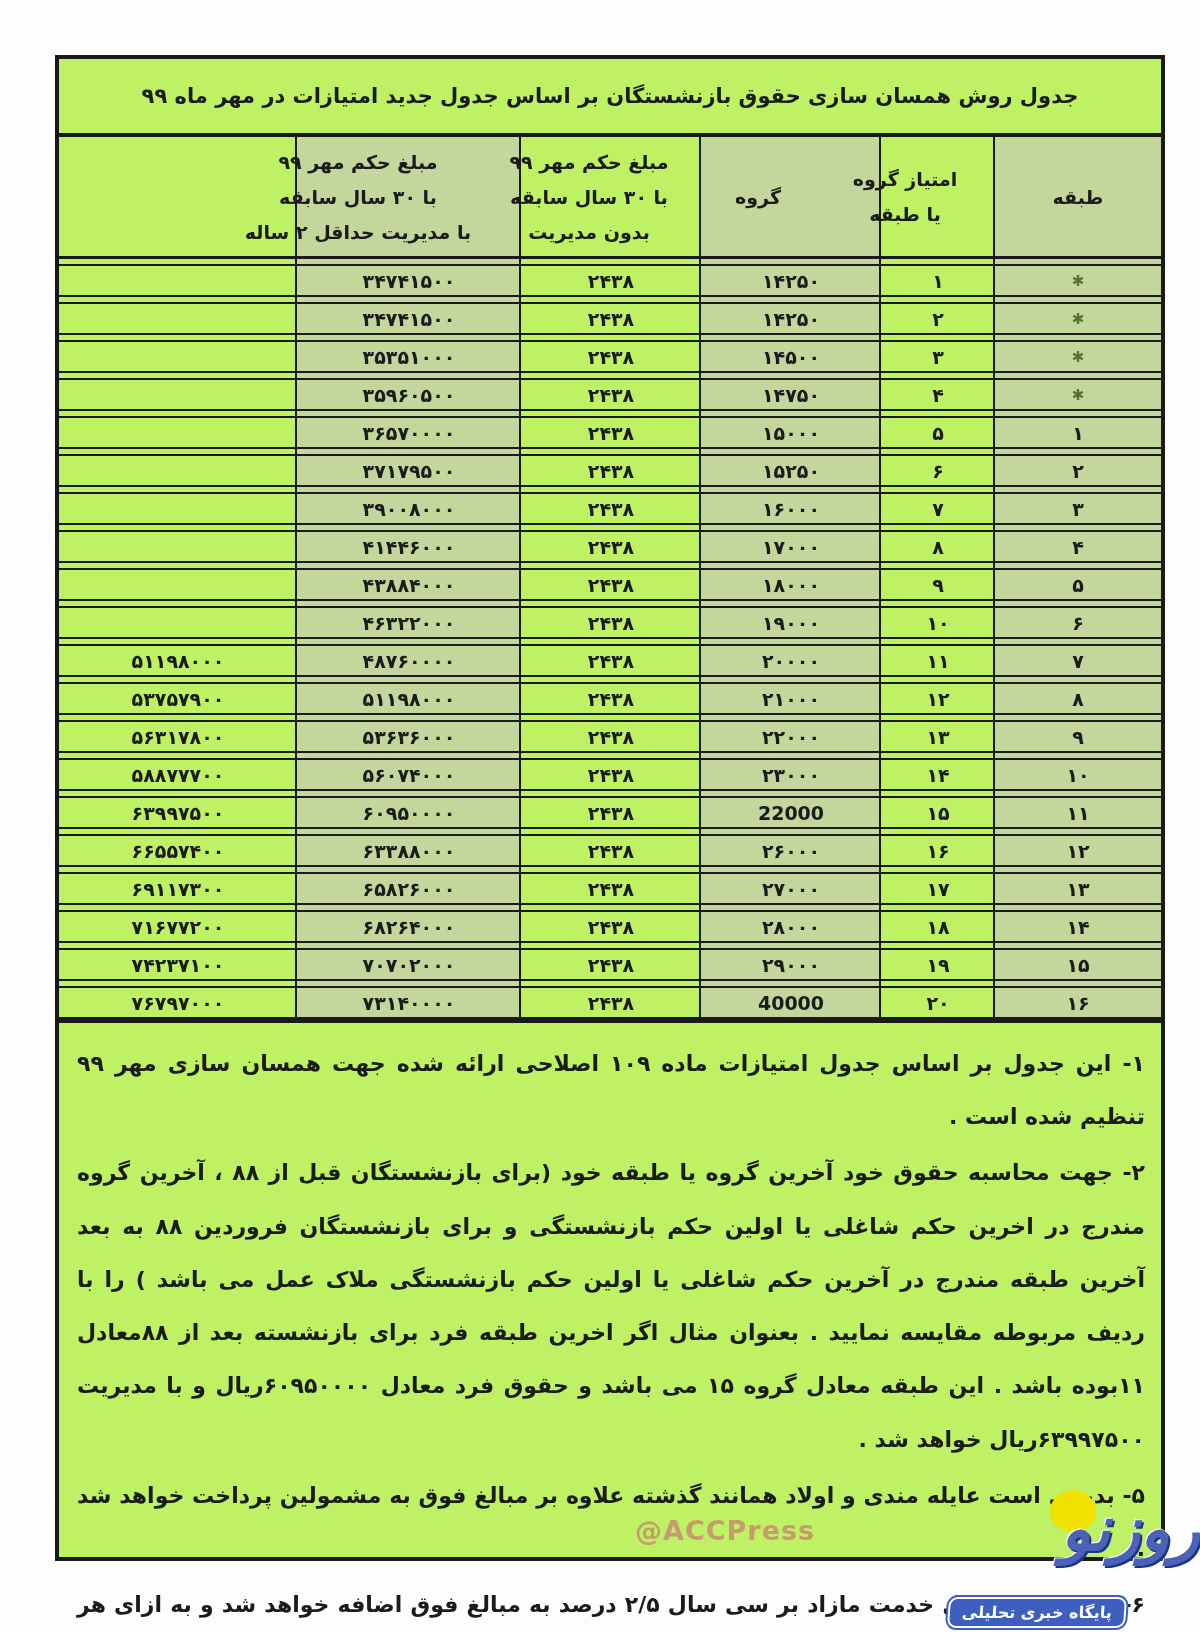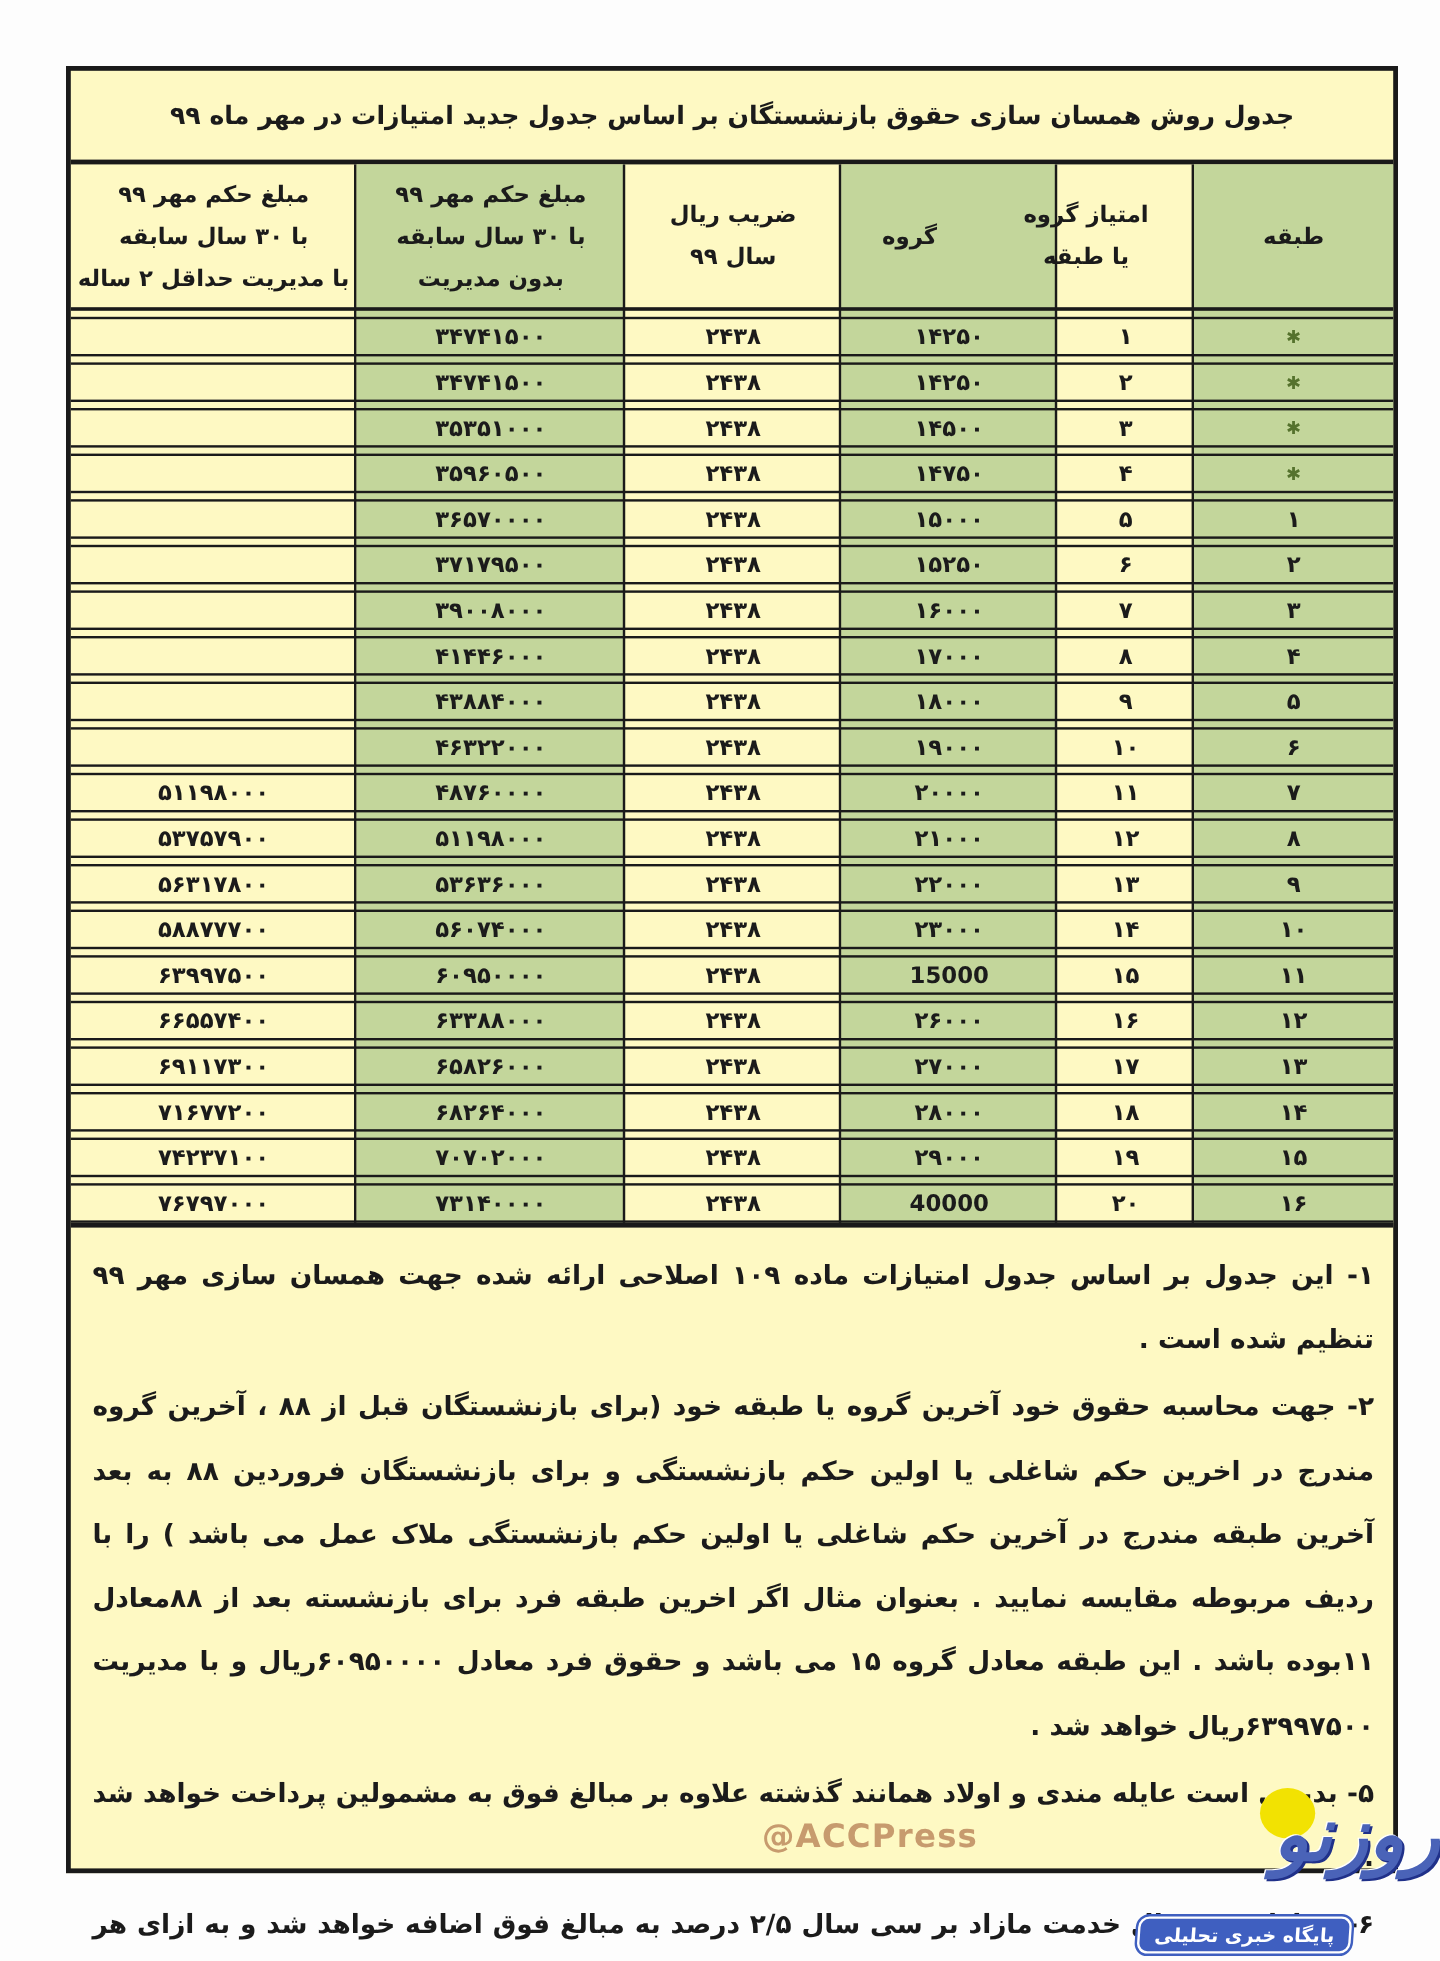--- a/index.html
+++ b/index.html
@@ -13,21 +13,21 @@
     --logo-yellow:#f2e202;
   }
   *{margin:0;padding:0;box-sizing:border-box;}
   body{background:#ffffff;}
   .page{
     position:relative;width:1200px;height:1634px;background:#fdfdfd;
     font-family:"DejaVu Sans", sans-serif;color:var(--ink);overflow:hidden;
   }
   .sheet{
     position:absolute;left:55px;top:55px;width:1110px;height:1506px;
-    border:4px solid var(--border);background:#fef9c3;direction:rtl;
+    border:4px solid var(--border);background:#bef264;direction:rtl;
   }
   
   .title{
     height:78px;display:flex;align-items:center;justify-content:center;
     border-bottom:4px solid var(--border);
     font-size:21px;font-weight:bold;letter-spacing:0;padding:0 20px;text-align:center;
   }
   
   .grid{position:relative;border-bottom:4px solid var(--border);}
   .band{position:absolute;top:0;bottom:0;background:var(--green);z-index:0;}
@@ -107,24 +107,20 @@
         <div class="hcell h-tabaghe">
           <div>طبقه</div>
         </div>
         <div class="hcell h-emtiaz">
           <div>امتیاز گروه</div>
           <div>یا طبقه</div>
         </div>
         <div class="hcell h-goruh">
           <div>گروه</div>
         </div>
-        <div class="hcell h-zarib">
-          <div>ضریب ریال</div>
-          <div>سال ۹۹</div>
-        </div>
         <div class="hcell h-bedone">
           <div>مبلغ حکم مهر ۹۹</div>
           <div>با ۳۰ سال سابقه</div>
           <div>بدون مدیریت</div>
         </div>
         <div class="hcell h-ba">
           <div>مبلغ حکم مهر ۹۹</div>
           <div>با ۳۰ سال سابقه</div>
           <div>با مدیریت حداقل ۲ ساله</div>
         </div>
@@ -253,21 +249,21 @@
     <div class="cell c-goruh">۱۴</div>
     <div class="cell c-emtiaz">۲۳۰۰۰</div>
     <div class="cell c-zarib">۲۴۳۸</div>
     <div class="cell c-bedone">۵۶۰۷۴۰۰۰</div>
     <div class="cell c-ba">۵۸۸۷۷۷۰۰</div>
   </div>
 
   <div class="trow">
     <div class="cell c-tabaghe">۱۱</div>
     <div class="cell c-goruh">۱۵</div>
-    <div class="cell c-emtiaz">15000</div>
+    <div class="cell c-emtiaz">22000</div>
     <div class="cell c-zarib">۲۴۳۸</div>
     <div class="cell c-bedone">۶۰۹۵۰۰۰۰</div>
     <div class="cell c-ba">۶۳۹۹۷۵۰۰</div>
   </div>
 
   <div class="trow">
     <div class="cell c-tabaghe">۱۲</div>
     <div class="cell c-goruh">۱۶</div>
     <div class="cell c-emtiaz">۲۶۰۰۰</div>
     <div class="cell c-zarib">۲۴۳۸</div>

